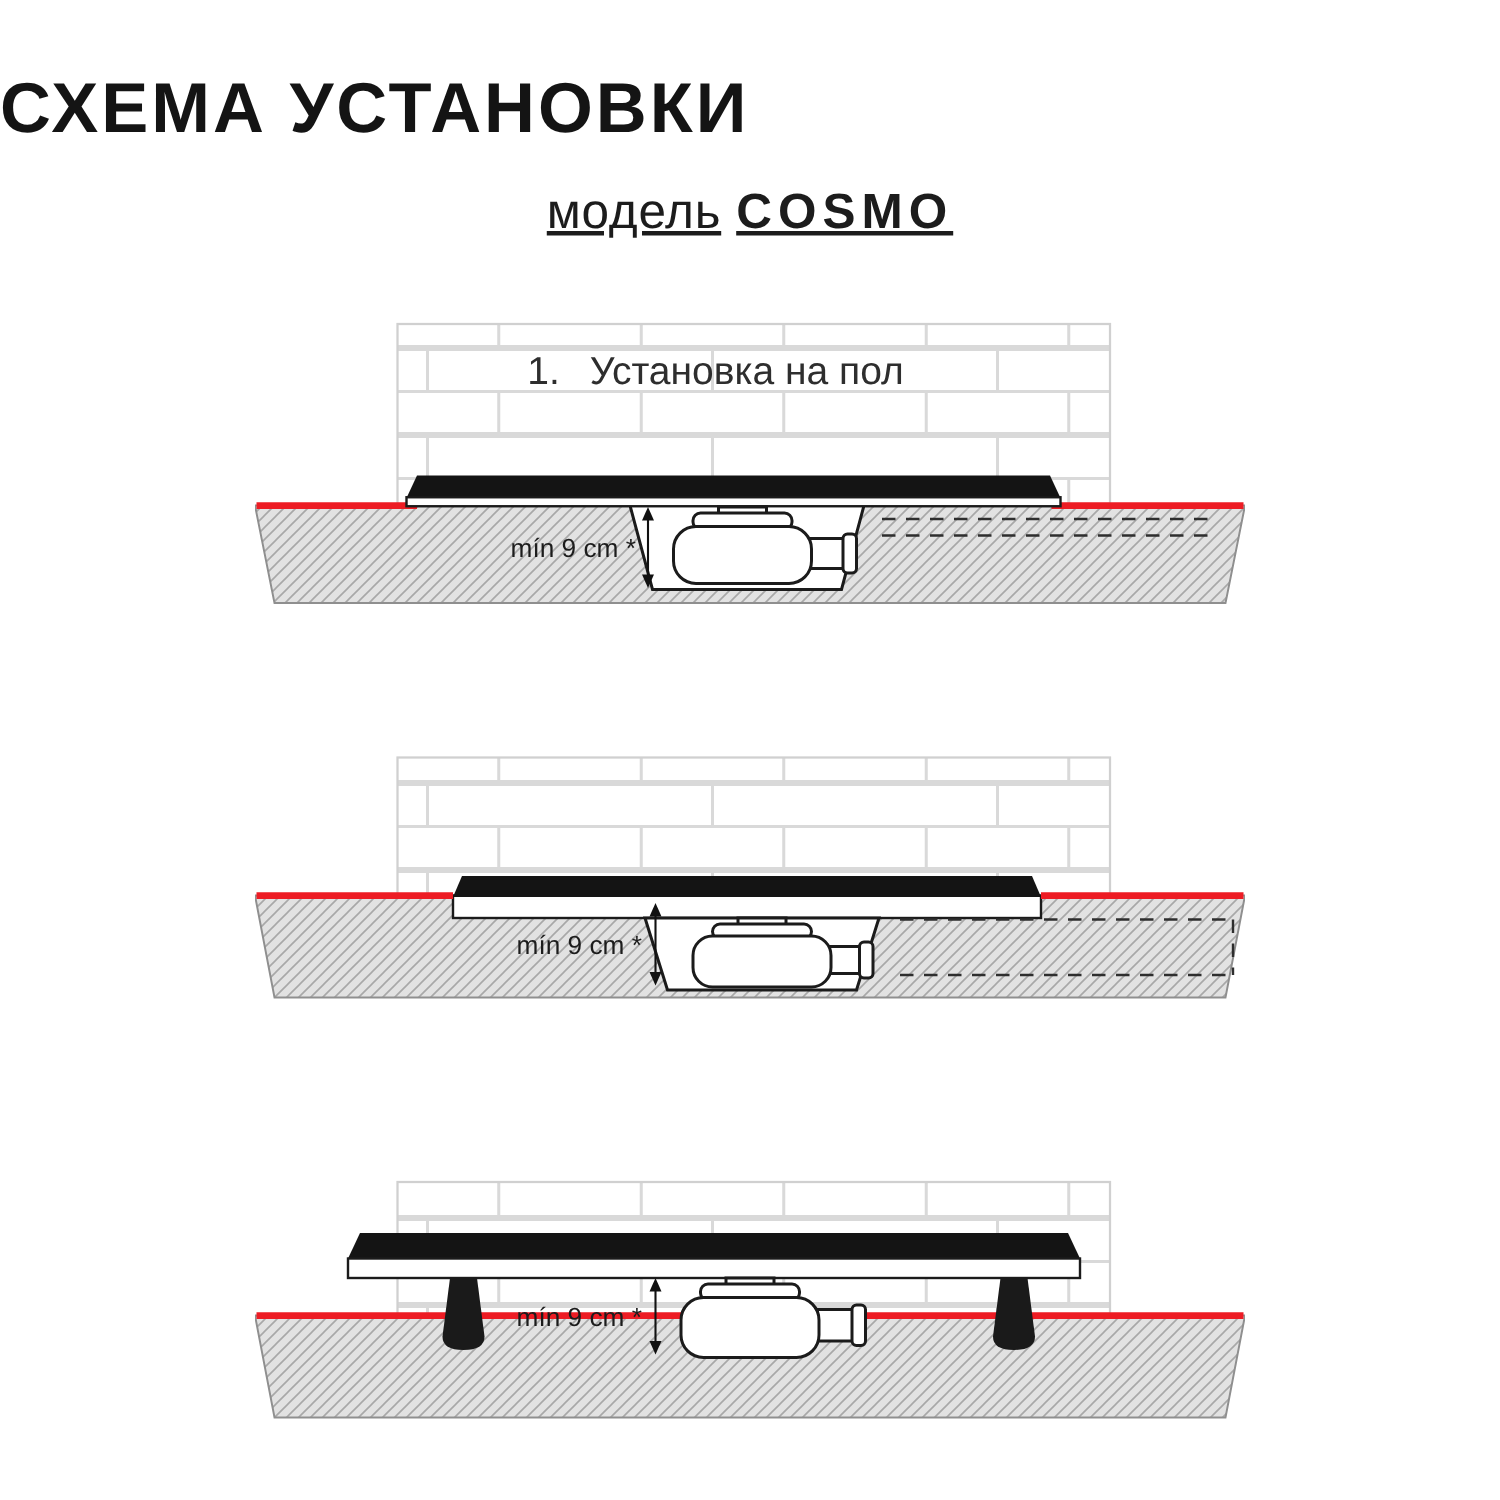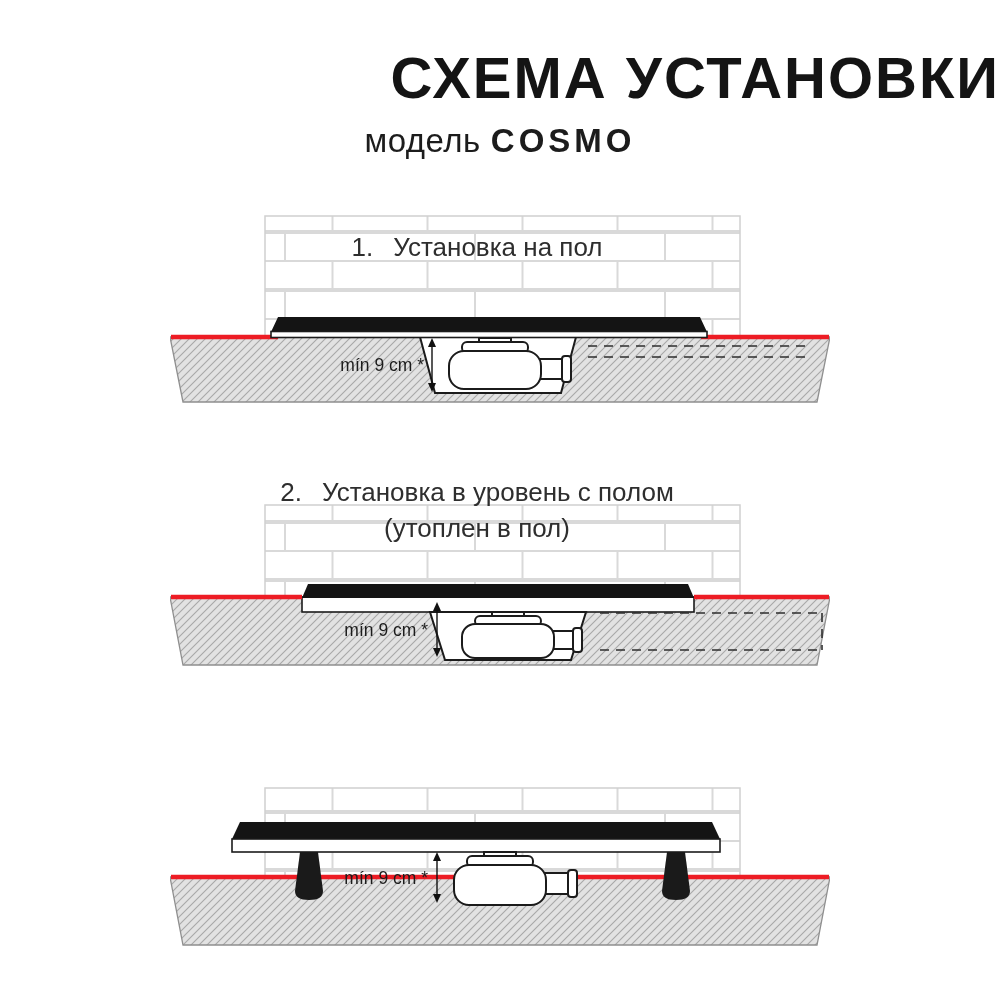--- a/index.html
+++ b/index.html
@@ -2,25 +2,25 @@
 <html><head>
 <meta charset="utf-8">
 <style>
   html,body{margin:0;padding:0;background:#ffffff;}
   .canvas{
     position:relative;width:1000px;height:1000px;background:#ffffff;
     font-family:"Liberation Sans", sans-serif;overflow:hidden;color:#141414;
   }
   .page-title{
     position:absolute;top:44px;left:0;width:1000px;margin:0;
-    text-align:right;font-size:58px;font-weight:800;letter-spacing:2px;color:#141414;
+    text-align:left;font-size:47px;font-weight:800;letter-spacing:2px;color:#141414;
   }
   .model-line{
     position:absolute;top:122px;left:0;width:1000px;
-    text-align:center;font-size:33px;color:#1c1c1c;
+    text-align:center;font-size:33px;color:#1c1c1c;text-decoration:underline;
   }
   .model-prefix{font-weight:400;letter-spacing:.5px;}
   .model-name{font-weight:800;letter-spacing:4px;margin-left:10px;}
   .section-heading{
     position:absolute;left:0;width:954px;margin:0;z-index:5;
     text-align:center;font-size:26px;font-weight:400;color:#2e2e2e;
   }
   .section-heading .num{margin-right:20px;}
   .heading-1{top:232px;}
   .heading-2{top:474px;line-height:36px;}
@@ -95,26 +95,20 @@
       <rect class="outline" x="449" y="351" width="92" height="38" rx="15" stroke-width="2.4"></rect>
     </g>
     <g>
       <line class="arrow-line" x1="432" y1="344" x2="432" y2="386"></line>
       <polygon class="arrow-head" points="432,338 428,347 436,347"></polygon>
       <polygon class="arrow-head" points="432,392 428,383 436,383"></polygon>
     </g>
     <text class="min-label" x="424" y="371" text-anchor="end">mín 9 cm *</text>
   </svg>
 
-  <h2 class="section-heading heading-2">
-    <div>
-      <span class="num">2.</span><span>Установка в уровень с полом</span>
-    </div>
-    <div>(утоплен в пол)</div>
-  </h2>
 
   <svg class="diagram svg2" width="660" height="200" viewBox="170 470 660 200">
     <g>
       <rect x="265" y="505" width="475" height="92" fill="url(#bricks)" stroke="#d0d0d0" stroke-width="1.5"></rect>
     </g>
     <g>
       <polygon points="170,597 830,597 817,665 183,665" fill="url(#hatch)" stroke="#8f8f8f" stroke-width="1.3"></polygon>
     </g>
     <g>
       <rect class="tray-base" x="302" y="597" width="392" height="15"></rect>

